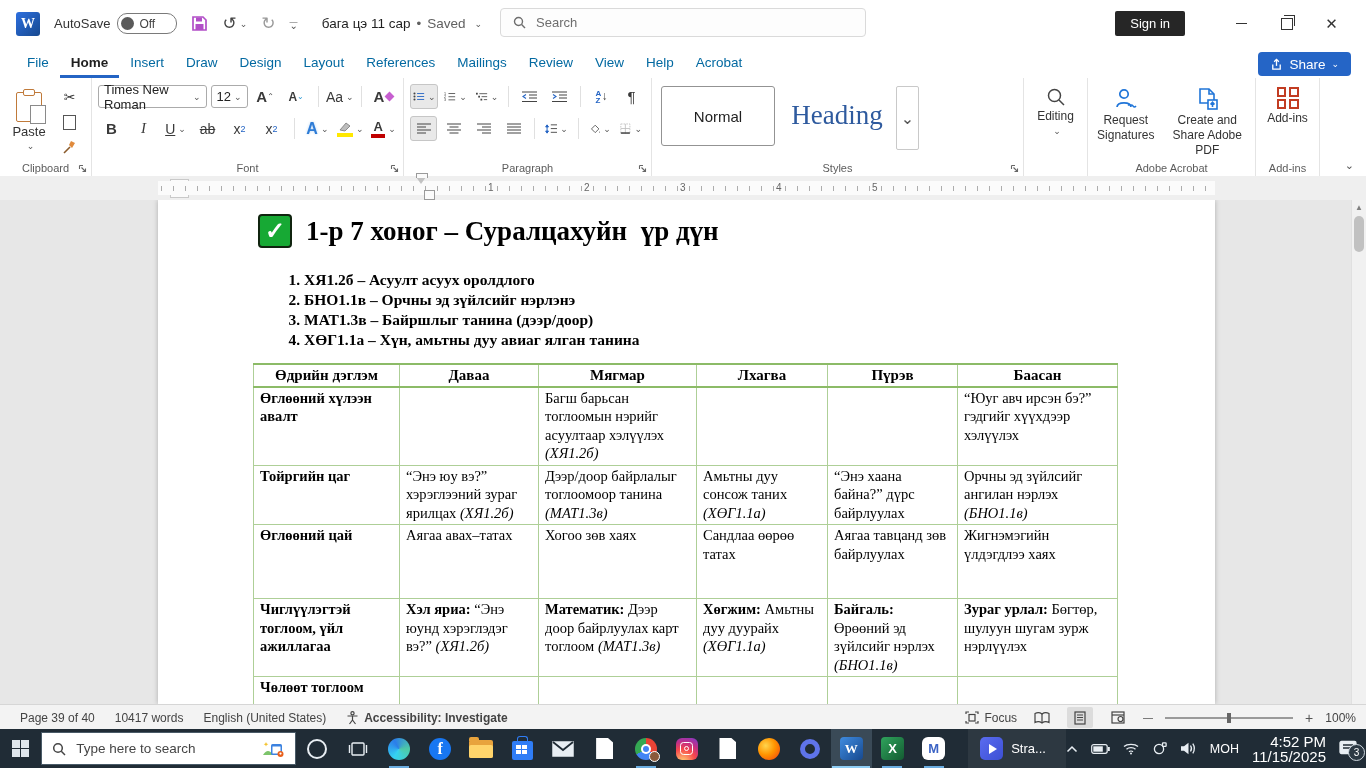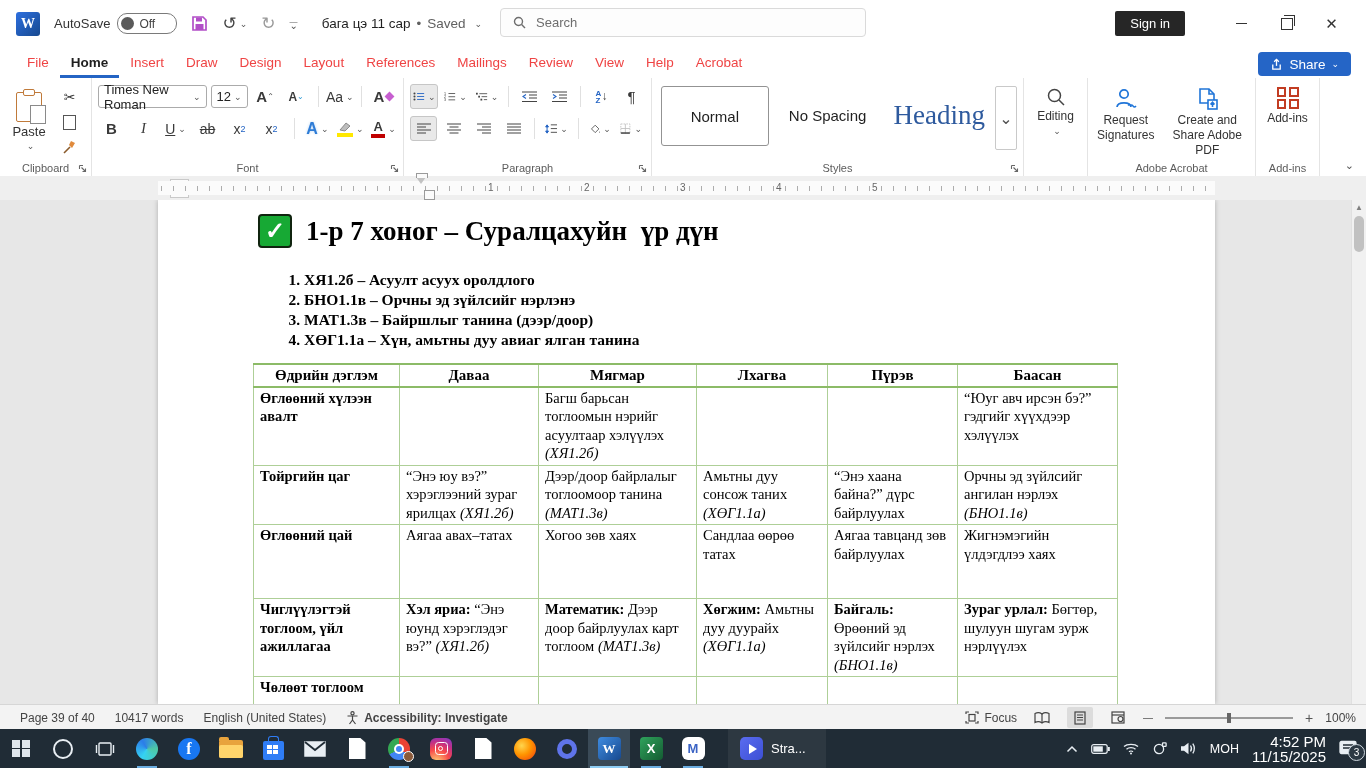--- a/index.html
+++ b/index.html
@@ -26,21 +26,21 @@
              padding:0 12px;font-size:13px;color:#6e6e6e;box-sizing:border-box;}
   #tb-right{right:12px;top:0;height:47px;display:flex;align-items:center;}
   .signin{background:#262626;color:#fff;font-size:13px;padding:5px 15px;border-radius:2px;margin-right:34px;}
   .winbtn{width:45px;height:47px;display:flex;align-items:center;justify-content:center;color:#333;font-size:13px;}
   .restore-glyph{width:10px;height:10px;border:1px solid #333;position:relative;background:#fff;}
   .restore-glyph:before{content:"";position:absolute;left:2px;top:-4px;width:10px;height:10px;border:1px solid #333;border-left:none;border-bottom:none;}
   .min-glyph{width:11px;height:1.4px;background:#333;}
 
   
   #tabsrow{top:47px;left:0;right:0;height:31px;background:#fff;display:flex;align-items:flex-end;padding-left:16px;}
-  .rtab{font-size:13.5px;color:#ef4444;padding:6px 11px 8px;cursor:default;}
+  .rtab{font-size:13.5px;color:#0369a1;padding:6px 11px 8px;cursor:default;}
   .rtab.active{color:#1f1f1f;border-bottom:3px solid #2464c4;padding-bottom:5px;font-weight:600;}
   #share-btn{position:absolute;right:15px;top:5px;background:#2565c6;color:#fff;border-radius:4px;
              padding:4.5px 12px;font-size:13.5px;display:flex;align-items:center;gap:6px;}
 
   
   #ribbon{top:78px;left:0;right:0;height:98px;background:#fff;border-bottom:1px solid #d9d9d9;display:flex;}
   .rgroup{position:relative;border-right:1px solid #e4e4e4;padding:6px 6px 18px;box-sizing:border-box;}
   .glabel{position:absolute;bottom:2px;left:0;right:0;text-align:center;font-size:11px;color:#5c5c5c;}
   .launcher{position:absolute;bottom:3px;right:4px;}
   .sbtn{height:23px;min-width:21px;padding:0 2px;display:inline-flex;align-items:center;justify-content:center;
@@ -487,21 +487,20 @@
     </div>
     <div class="glabel">Paragraph</div>
     <svg class="launcher" width="9" height="9" viewBox="0 0 9 9" fill="none" stroke="#666" stroke-width="1.1">
         <path d="M1.5 1.5 H5 M1.5 1.5 V5"></path>
         <path d="M3.5 3.5 L7.5 7.5 M7.5 4.5 V7.5 H4.5"></path>
       </svg>
   </div>
 
   <div class="rgroup" id="g-styles">
     <div class="card sel">Normal</div>
-    <div class="card">No Spacing</div>
     <div class="card heading">Heading</div>
     <div class="stylestrip">⌄</div>
     <div class="glabel">Styles</div>
     <svg class="launcher" width="9" height="9" viewBox="0 0 9 9" fill="none" stroke="#666" stroke-width="1.1">
         <path d="M1.5 1.5 H5 M1.5 1.5 V5"></path>
         <path d="M3.5 3.5 L7.5 7.5 M7.5 4.5 V7.5 H4.5"></path>
       </svg>
   </div>
 
   <div class="rgroup" id="g-edit">
@@ -697,20 +696,36 @@
 
 <div id="taskbar" class="abs">
   <span class="tslot">
       <span class="start-ico">
         <i></i>
         <i></i>
         <i></i>
         <i></i>
       </span>
     </span>
+  <div id="tb-searchbox">
+    <svg width="14" height="14" viewBox="0 0 14 14" fill="none" stroke="#454545" stroke-width="1.5">
+        <circle cx="6" cy="6" r="4.3"></circle>
+        <path d="M9.3 9.3 L13 13"></path>
+      </svg>
+    <span>Type here to search</span>
+    <span class="spacer"></span>
+    <svg width="22" height="20" viewBox="0 0 22 20">
+        <path d="M0 16 Q5 8 10 16 Z" fill="#7cc46a"></path>
+        <rect x="8" y="5" width="11" height="11" rx="1.5" fill="#3b82e0"></rect>
+        <rect x="9.5" y="7.5" width="8" height="7" fill="#fff"></rect>
+        <circle cx="17.5" cy="15" r="3" fill="#e8601c"></circle>
+        <circle cx="17.5" cy="14.6" r="1.1" fill="#fff"></circle>
+        <path d="M3 3 l.7 1.6 1.6.7 -1.6.7 -.7 1.6 -.7-1.6 -1.6-.7 1.6-.7 Z" fill="#f4c430"></path>
+      </svg>
+  </div>
   <span class="tslot">
       <span style="width:16px;height:16px;border-radius:50%;border:2px solid #e8eef3;"></span>
     </span>
   <span class="tslot">
     <svg width="20" height="16" viewBox="0 0 20 16" fill="none" stroke="#e8eef3" stroke-width="1.4">
         <rect x="4" y="2" width="12" height="12" rx="1"></rect>
         <path d="M1.5 4 V12 M18.5 4 V12"></path>
       </svg>
   </span>
   <span class="tslot">

